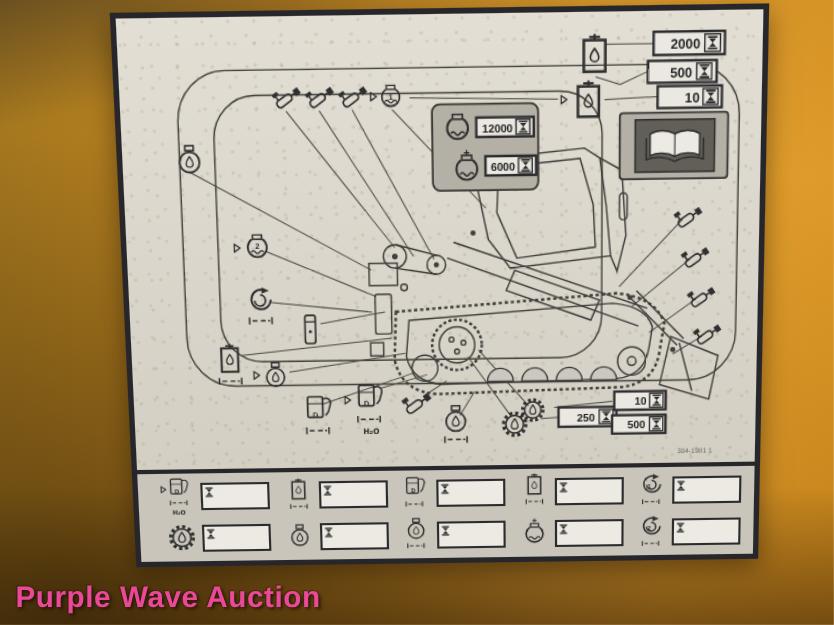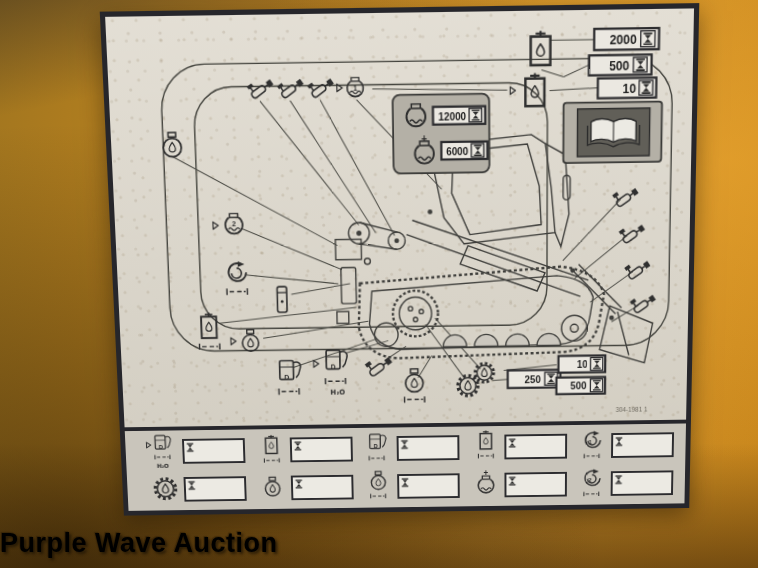--- a/index.html
+++ b/index.html
@@ -40,22 +40,22 @@
   .pn{font:6.5px "Liberation Sans",sans-serif;fill:#6e6a60;text-anchor:end;}
   .panel{fill:#b4b0a6;stroke:#3a3a38;stroke-width:1.8;}
   .legend{position:relative;width:100%;height:84px;background:#c9c5bb;
           display:flex;flex-direction:column;justify-content:space-evenly;padding:2px 8px 2px 20px;box-sizing:border-box;}
   .lrow{display:flex;justify-content:space-between;align-items:center;height:38px;}
   .lcell{display:flex;align-items:center;width:106px;}
   .lic{width:38px;height:40px;flex:none;}
   .lbox{position:relative;width:64px;height:26px;background:#eceae3;border:2px solid #2b2b2e;box-sizing:border-box;}
   .lhg{position:absolute;left:2px;top:2px;width:8px;height:10px;}
   .lval{position:absolute;left:12px;top:4px;font:bold 11px "Liberation Sans",sans-serif;color:#222;}
-  .wm{position:absolute;left:0;bottom:9px;font:bold 27px "Liberation Sans",sans-serif;
-      color:#000000;letter-spacing:.5px;
+  .wm{position:absolute;left:14px;bottom:9px;font:bold 27px "Liberation Sans",sans-serif;
+      color:#ec4899;letter-spacing:.5px;
       text-shadow:2px 2px 3px rgba(30,20,5,.85),-1px -1px 1px rgba(30,20,5,.4);}
 </style>
 </head>
 <body>
 
 <div class="decal">
   <div class="decal-main">
     <svg class="main-svg" viewBox="0 0 580 405" preserveAspectRatio="none">
       <defs>
         <pattern id="mesh" width="7" height="7" patternUnits="userSpaceOnUse" patternTransform="rotate(45)">

